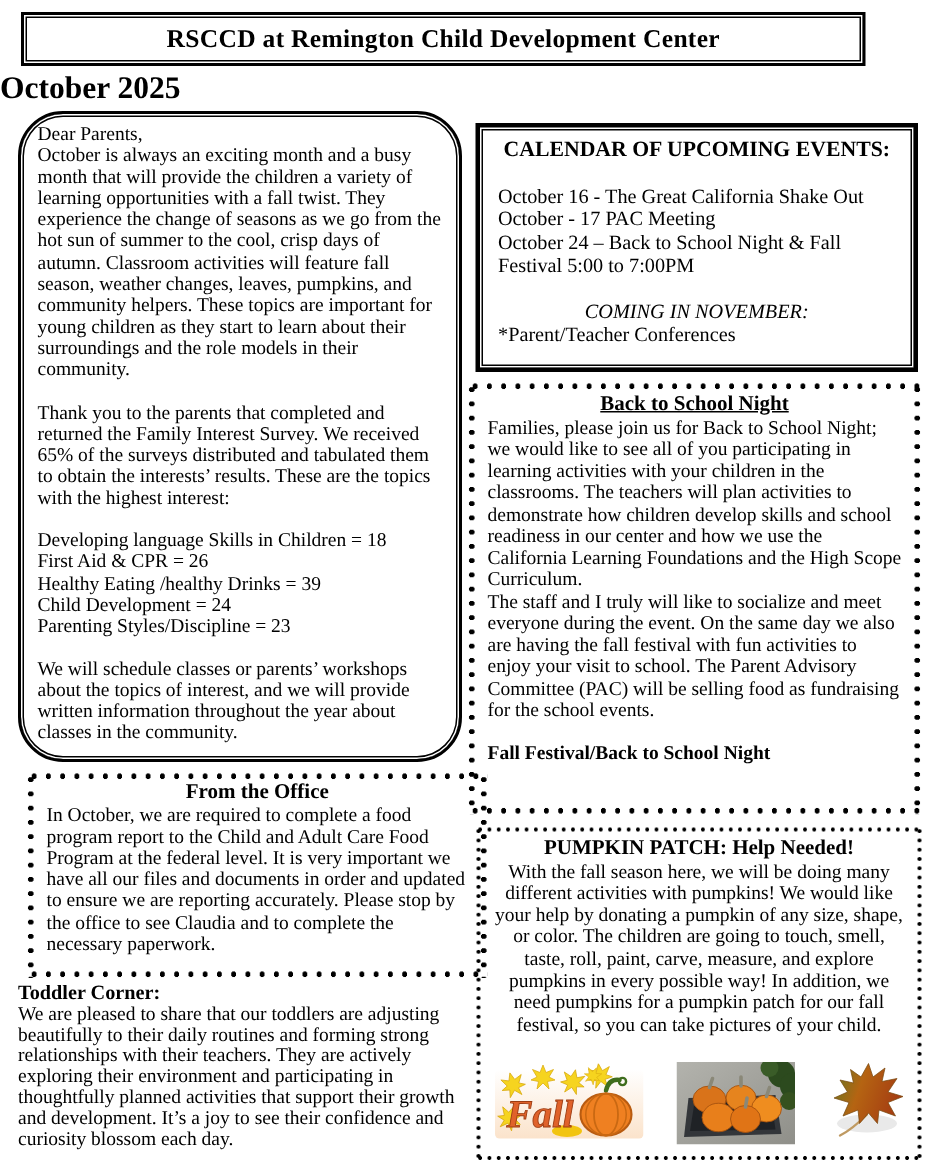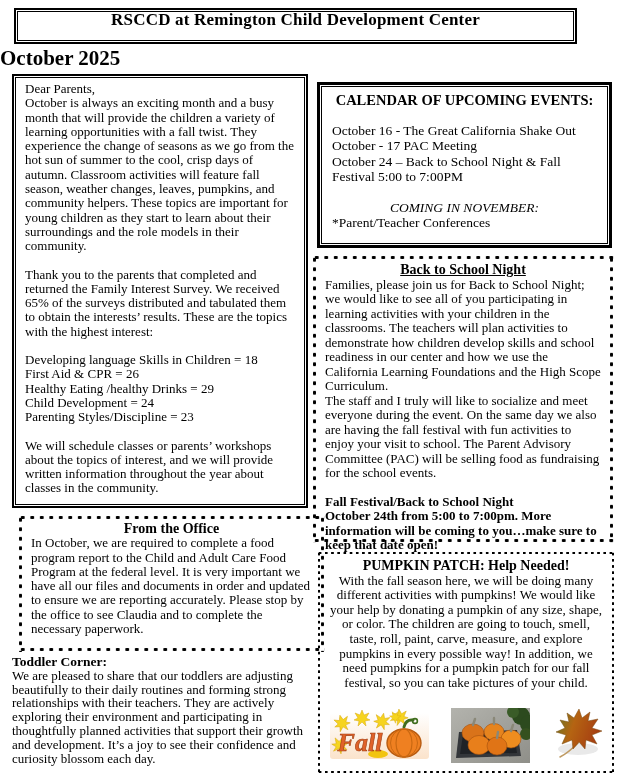--- a/index.html
+++ b/index.html
@@ -37,28 +37,28 @@
     background-image:
       radial-gradient(circle, #000 1.2px, rgba(0,0,0,0) 1.45px),
       radial-gradient(circle, #000 1.2px, rgba(0,0,0,0) 1.45px),
       radial-gradient(circle, #000 1.2px, rgba(0,0,0,0) 1.45px),
       radial-gradient(circle, #000 1.2px, rgba(0,0,0,0) 1.45px);
     background-repeat:repeat-x,repeat-x,repeat-y,repeat-y;
     background-size:6.2px 4px, 6.2px 4px, 4px 6.2px, 4px 6.2px;
     background-position:left top, left bottom, left top, right top;
   }
 
-  #header-box{left:14px;top:8px;width:563px;height:36px;display:flex;justify-content:center;}
+  #header-box{left:14px;top:8px;width:563px;height:36px;display:flex;align-items:center;justify-content:center;}
   #header-title{font-size:17px;font-weight:bold;letter-spacing:.2px;}
 
   #page-title{left:0;top:46px;width:619px;text-align:left;font-size:21px;font-weight:bold;}
 
   .body-text{font-size:13px;line-height:14.3px;}
 
-  #letter-box{left:12px;top:74px;width:296px;height:434px;padding:6px 11px;}
+  #letter-box{left:12px;top:74px;width:296px;height:434px;padding:6px 11px;border-radius:30px;}
   .gap{height:14px;}
 
   #calendar-box{left:317px;top:82px;width:295px;height:166px;padding:8px 12px;font-size:13.5px;line-height:15.5px;}
   #calendar-title{text-align:center;font-weight:bold;font-size:14.5px;margin-bottom:14px;}
   .coming-title{text-align:center;font-style:italic;margin-top:15px;}
 
   #bts-box{left:312px;top:255px;width:302px;height:288px;padding:8px 13px;font-size:13px;line-height:14.5px;}
   .section-title{text-align:center;font-weight:bold;font-size:14px;}
   .u{text-decoration:underline;}
   .bold{font-weight:bold;}
@@ -82,21 +82,21 @@
 <div class="abs" id="page-title">October 2025</div>
 
 <div class="abs dbl body-text" id="letter-box">
   <div>Dear Parents,</div>
   <div>October is always an exciting month and a busy month that will provide the children a variety of learning opportunities with a fall twist. They experience the change of seasons as we go from the hot sun of summer to the cool, crisp days of autumn. Classroom activities will feature fall season, weather changes, leaves, pumpkins, and community helpers. These topics are important for young children as they start to learn about their surroundings and the role models in their community.</div>
   <div class="gap"></div>
   <div>Thank you to the parents that completed and returned the Family Interest Survey. We received 65% of the surveys distributed and tabulated them to obtain the interests’ results. These are the topics with the highest interest:</div>
   <div class="gap"></div>
   <div>Developing language Skills in Children = 18</div>
   <div>First Aid &amp; CPR = 26</div>
-  <div>Healthy Eating /healthy Drinks = 29</div>
+  <div>Healthy Eating /healthy Drinks = 39</div>
   <div>Child Development = 24</div>
   <div>Parenting Styles/Discipline = 23</div>
   <div class="gap"></div>
   <div>We will schedule classes or parents’ workshops about the topics of interest, and we will provide written information throughout the year about classes in the community.</div>
 </div>
 
 <div class="abs dbl-thick" id="calendar-box">
   <div id="calendar-title">CALENDAR OF UPCOMING EVENTS:</div>
   <div>October 16 - The Great California Shake Out</div>
   <div>October - 17 PAC Meeting</div>
@@ -104,21 +104,20 @@
   <div class="coming-title">COMING IN NOVEMBER:</div>
   <div>*Parent/Teacher Conferences</div>
 </div>
 
 <div class="abs dots-big body-text" id="bts-box">
   <div class="section-title u">Back to School Night</div>
   <div>Families, please join us for Back to School Night; we would like to see all of you participating in learning activities with your children in the classrooms. The teachers will plan activities to demonstrate how children develop skills and school readiness in our center and how we use the California Learning Foundations and the High Scope Curriculum.</div>
   <div>The staff and I truly will like to socialize and meet everyone during the event. On the same day we also are having the fall festival with fun activities to enjoy your visit to school. The Parent Advisory Committee (PAC) will be selling food as fundraising for the school events.</div>
   <div class="gap"></div>
   <div class="bold">Fall Festival/Back to School Night</div>
-  <div class="bold">October 24th from 5:00 to 7:00pm. More information will be coming to you…make sure to keep that date open!</div>
 </div>
 
 <div class="abs dots-big body-text" id="office-box">
   <div class="section-title">From the Office</div>
   <div>In October, we are required to complete a food program report to the Child and Adult Care Food Program at the federal level. It is very important we have all our files and documents in order and updated to ensure we are reporting accurately. Please stop by the office to see Claudia and to complete the necessary paperwork.</div>
 </div>
 
 <div class="abs" id="toddler">
   <div id="toddler-title">Toddler Corner:</div>
   <div>We are pleased to share that our toddlers are adjusting beautifully to their daily routines and forming strong relationships with their teachers. They are actively exploring their environment and participating in thoughtfully planned activities that support their growth and development. It’s a joy to see their confidence and curiosity blossom each day.</div>

